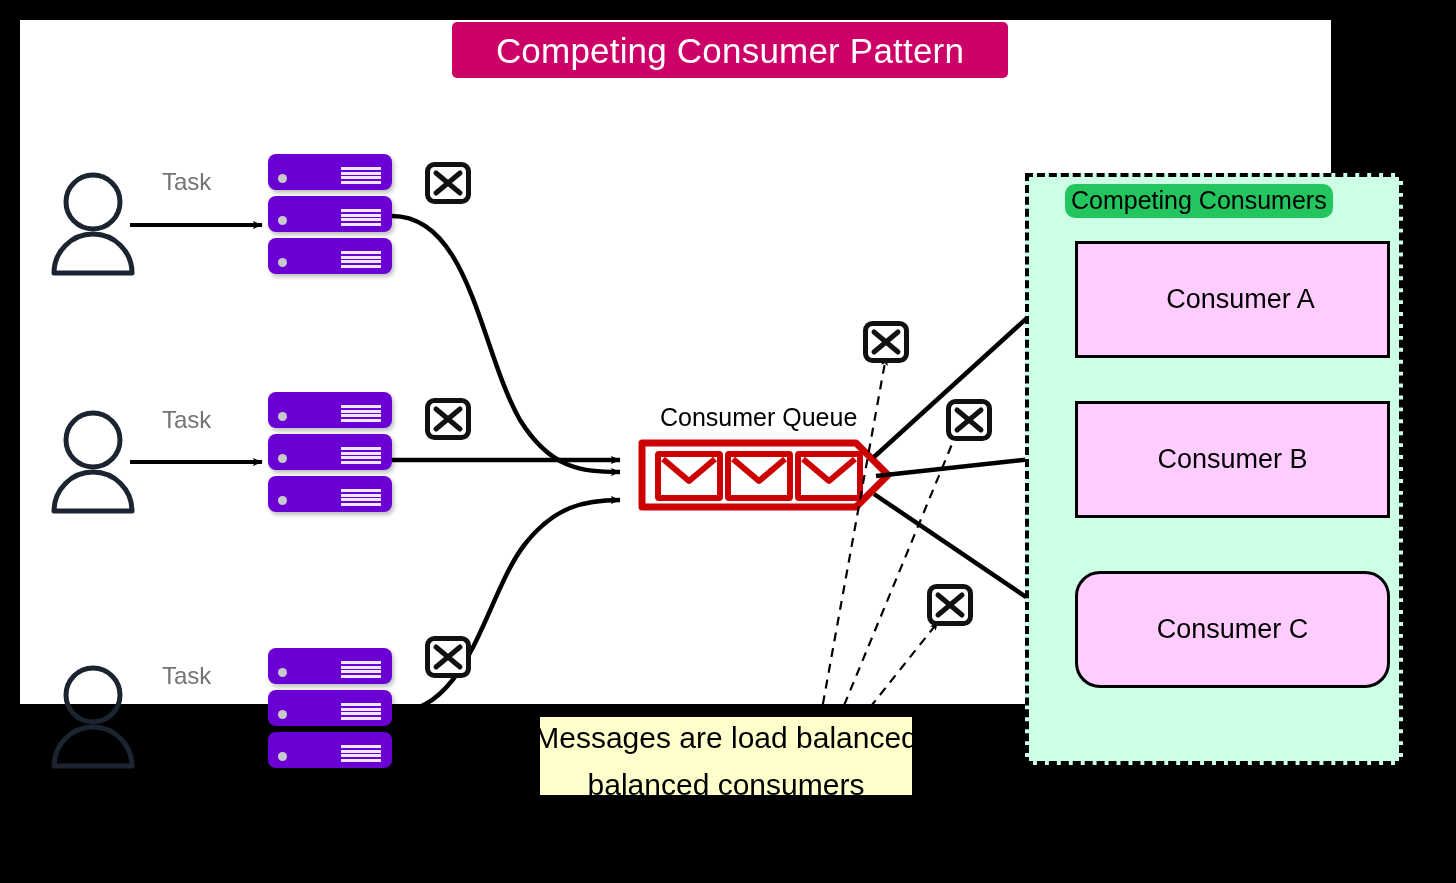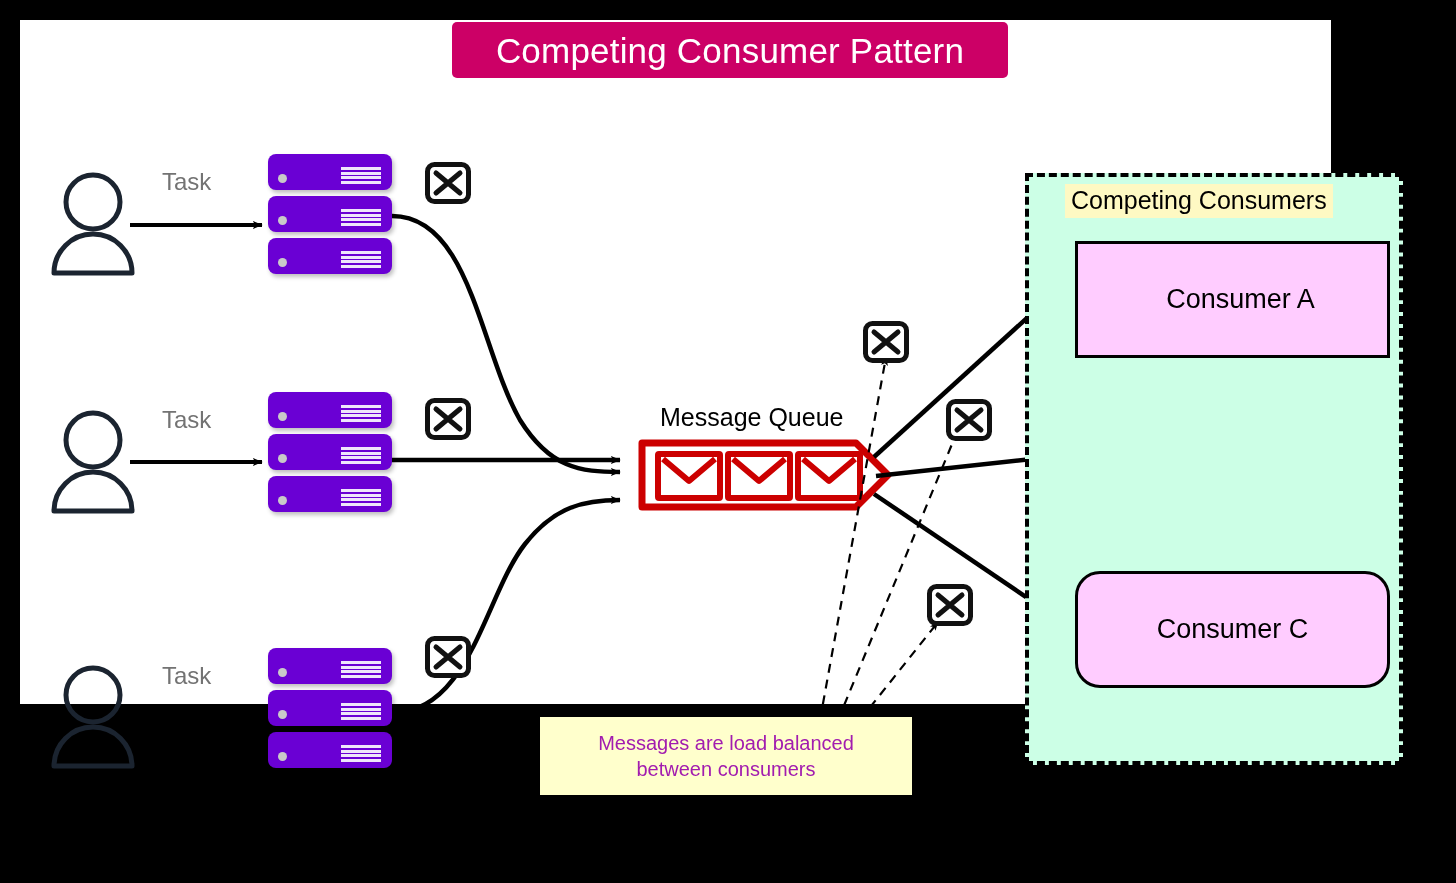--- a/index.html
+++ b/index.html
@@ -177,24 +177,25 @@
     height: 78px;
     background: #ffffcc;
     display: flex;
     flex-direction: column;
     align-items: center;
     justify-content: center;
     padding-top: 2px;
     box-sizing: border-box;
   }
   #note-box .note-line {
-    font-size: 20px;
-    color: #a21caf;
+    font-size: 30px;
+    color: #000000;
     line-height: 1.28;
     white-space: nowrap;
+    margin-top: 9px;
   }
 </style>
 </head>
 <body>
 
 <div id="frame">
   <div id="canvas">
 
     <div id="title-banner" style="background: rgb(204, 0, 102);">
       <span class="title-text">Competing Consumer Pattern</span>
@@ -392,31 +393,34 @@
         <path d="M12,12 L36,32 M36,12 L12,32" stroke="#111111" stroke-width="5" stroke-linecap="round" fill="none"></path>
       </svg>
     </div>
     <div class="env-icon" style="left:906px; top:563px;">
       <svg viewBox="0 0 48 44" width="48" height="44">
         <rect x="3.5" y="3.5" width="41" height="37" rx="7" fill="#ffffff" stroke="#111111" stroke-width="5"></rect>
         <path d="M12,12 L36,32 M36,12 L12,32" stroke="#111111" stroke-width="5" stroke-linecap="round" fill="none"></path>
       </svg>
     </div>
 
-    <div id="message-queue-label">Message Queue</div>
+    <div id="message-queue-label">Consumer Queue</div>
 
     <div id="consumers-group" style="background: rgb(204, 255, 230);"></div>
-    <div id="consumers-group-label" style="background: #fef9c3;">Competing Consumers</div>
+    <div id="consumers-group-label" style="background: #22c55e; border-radius: 10px;">Competing Consumers</div>
 
     <div class="consumer-box c-a" style="background: rgb(255, 204, 255); padding-left: 16px;">
       <span class="consumer-label">Consumer A</span>
     </div>
+    <div class="consumer-box c-b" style="background: rgb(255, 204, 255);">
+      <span class="consumer-label">Consumer B</span>
+    </div>
     <div class="consumer-box c-c" style="background: rgb(255, 204, 255); border-radius: 25px;">
       <span class="consumer-label">Consumer C</span>
     </div>
 
     <div id="note-box" style="background: rgb(255, 255, 204);">
       <span class="note-line">Messages are load balanced</span>
-      <span class="note-line">between consumers</span>
+      <span class="note-line">balanced consumers</span>
     </div>
 
   </div>
 </div>
 
 </body></html>

